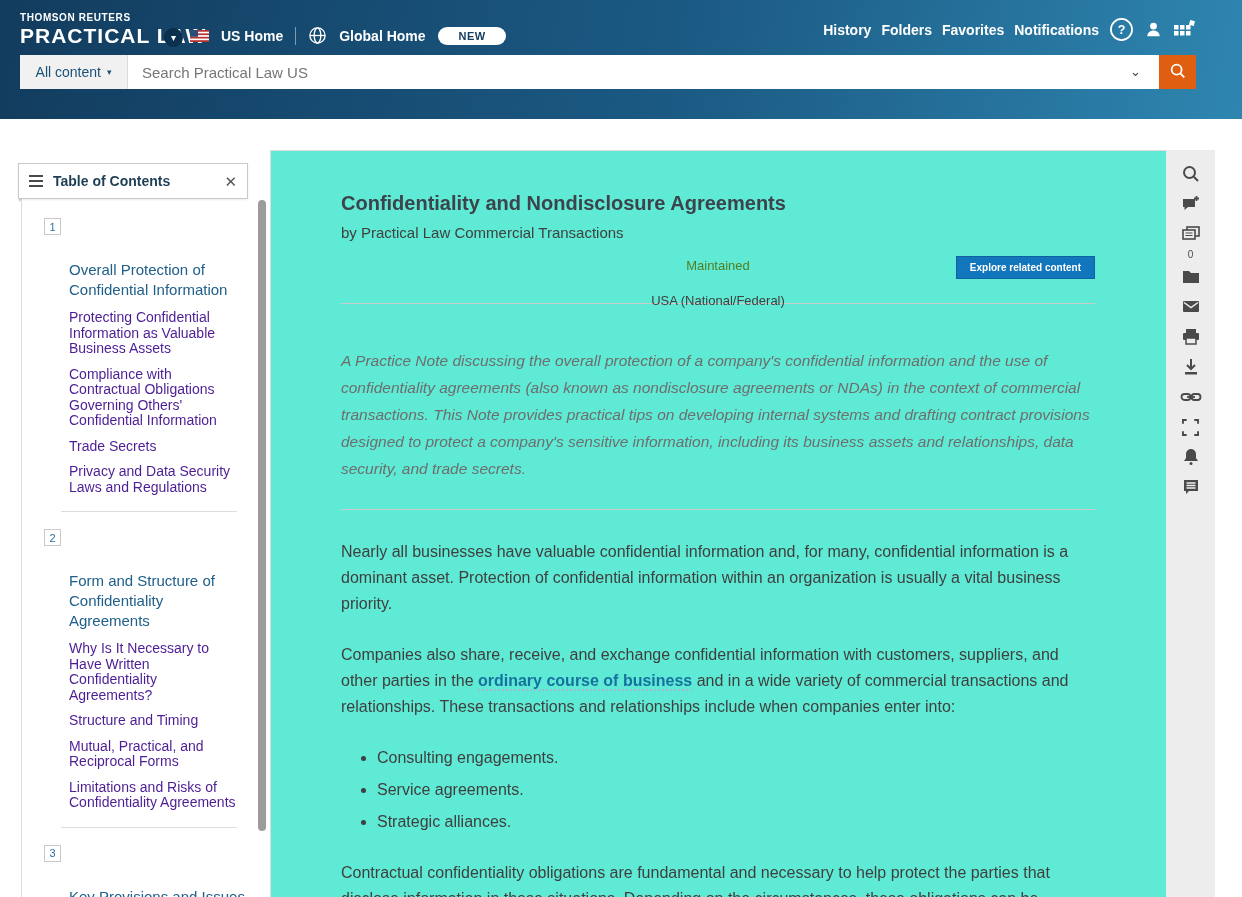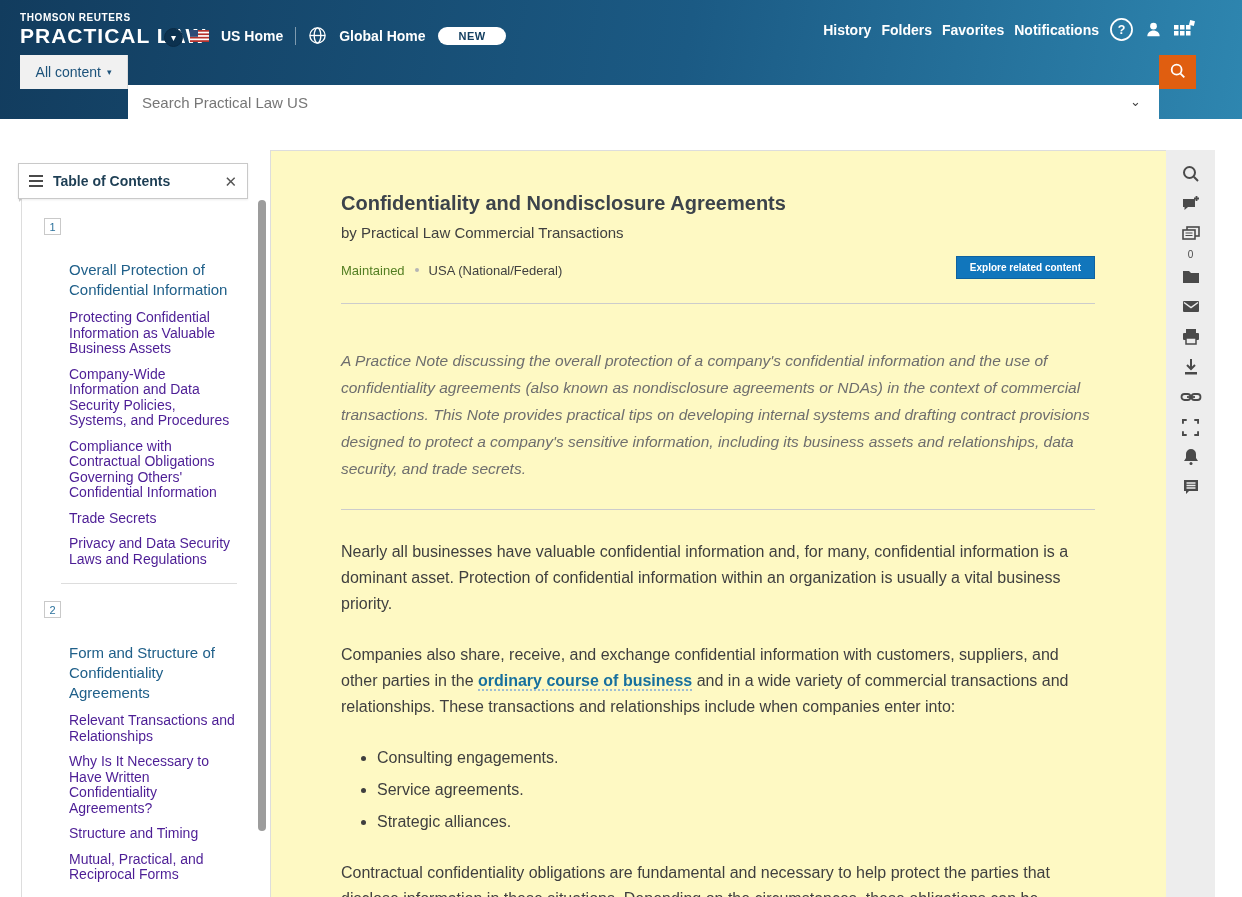--- a/index.html
+++ b/index.html
@@ -24,21 +24,21 @@
   .nav-right { position:absolute; right:46px; top:17px; display:flex; align-items:center; gap:10px;
     color:#fff; font-size:14px; font-weight:600; }
   .nav-right .lbl { cursor:pointer; }
   .nav-ic { display:flex; align-items:center; cursor:pointer; }
 
   
   .search-row { position:absolute; left:20px; top:55px; width:1176px; height:34px; display:flex; }
   .scope { width:108px; height:34px; background:#f1f1f1; color:#1c527a; font-size:14px;
     display:flex; align-items:center; justify-content:center; gap:6px; cursor:pointer; border-right:1px solid #dcdcdc; }
   .scope .caret { font-size:9px; }
-  .search-box { position:relative; flex:1; height:34px; background:#fff;margin-top:30px; }
+  .search-box { position:relative; flex:1; height:34px; background:#fff; }
   .search-input { width:100%; height:34px; border:none; outline:none; padding:0 40px 0 14px;
     font-size:15px; color:#333; font-family:"Liberation Sans",sans-serif; }
   .search-input::placeholder { color:#767676; }
   .search-chevron { position:absolute; right:18px; top:9px; color:#444; font-size:13px; cursor:pointer; }
   .search-btn { width:37px; height:34px; background:#e05e10; border:none; cursor:pointer;
     display:flex; align-items:center; justify-content:center; }
 
   
   .toc-header { position:absolute; left:18px; top:163px; width:230px; height:36px; background:#fff;
     border:1px solid #c9c9c9; display:flex; align-items:center; padding:0 10px; z-index:3; box-shadow:0 1px 2px rgba(0,0,0,.08); }
@@ -54,25 +54,25 @@
   .toc-num { width:17px; height:17px; border:1px solid #c9c9c9; background:#fff; color:#2b719c;
     font-size:11px; display:flex; align-items:center; justify-content:center; flex:none; margin-top:2px; }
   .toc-head-link { font-size:15px; color:#20608a; line-height:20px; cursor:pointer; text-decoration:none; display:block;margin-top:44px; }
   .toc-item { display:block; font-size:14px; color:#4c1d95; line-height:15.5px; margin:10px 10px 10px 25px;
     cursor:pointer; text-decoration:none; }
   .toc-divider { border-top:1px solid #ddd; margin:16px 10px 15px 17px; }
   .toc-scroll { position:absolute; left:258px; top:200px; width:8px; height:631px;
     background:#9c9c9c; border-radius:4px; cursor:pointer; }
 
   
-  .main { position:absolute; left:270px; top:150px; width:896px; bottom:0; background:#fef9c3;
+  .main { position:absolute; left:270px; top:150px; width:896px; bottom:0; background:#5eead4;
     border-top:1px solid #ddd; border-left:1px solid #ddd; padding:41px 71px 0 70px; overflow:hidden; }
   .doc-title { font-size:20px; font-weight:700; color:#3c434b; margin-bottom:9px; }
   .doc-byline { font-size:15px; color:#404040; margin-bottom:17px; }
-  .status-row { position:relative; display:flex; align-items:center; gap:10px; font-size:13px; height:24px; }
+  .status-row { position:relative; display:flex; align-items:center; gap:10px; font-size:13px; height:24px;flex-direction:column; }
   .maintained { color:#537e22; }
   .status-dot { width:4px; height:4px; border-radius:50%; background:#b5b5b5; }
   .jurisdiction { color:#404040; }
   .explore-btn { position:absolute; right:0; top:-2px; background:#1176bc; border:1px solid #0e62a0;
     color:#fff; font-weight:700; font-size:10px; padding:5px 13px; cursor:pointer;
     font-family:"Liberation Sans",sans-serif; }
   .hr { border:none; border-top:1px solid #ccc; }
   .hr1 { margin-top:21px; }
   .abstract { margin-top:43px; font-style:italic; font-size:15.5px; color:#6e6e6e; line-height:27px; }
   .hr2 { margin-top:27px; }
@@ -182,33 +182,32 @@
   <span class="toc-title">Table of Contents</span>
   <span class="toc-close">✕</span>
 </div>
 <div class="toc-notch"></div>
 <div class="toc-body">
     <div class="toc-section-head">
       <span class="toc-num">1</span>
       <a class="toc-head-link">Overall Protection of Confidential Information</a>
     </div>
     <a class="toc-item">Protecting Confidential Information as Valuable Business Assets</a>
-    <a class="toc-item">Company-Wide Information and Data Security Policies, Systems, and Procedures</a>
     <a class="toc-item">Compliance with Contractual Obligations Governing Others' Confidential Information</a>
     <a class="toc-item">Trade Secrets</a>
     <a class="toc-item">Privacy and Data Security Laws and Regulations</a>
     <div class="toc-divider"></div>
     <div class="toc-section-head">
       <span class="toc-num">2</span>
       <a class="toc-head-link">Form and Structure of Confidentiality Agreements</a>
     </div>
-    <a class="toc-item">Relevant Transactions and Relationships</a>
     <a class="toc-item">Why Is It Necessary to Have Written Confidentiality Agreements?</a>
     <a class="toc-item">Structure and Timing</a>
     <a class="toc-item">Mutual, Practical, and Reciprocal Forms</a>
+    <a class="toc-item">Limitations and Risks of Confidentiality Agreements</a>
     <div class="toc-divider"></div>
     <div class="toc-section-head">
       <span class="toc-num">3</span>
       <a class="toc-head-link">Key Provisions and Issues</a>
     </div>
     <a class="toc-item">Parties to the Agreement</a>
     <a class="toc-item">Business Purpose</a>
   </div>
 <div class="toc-scroll"></div>
 

